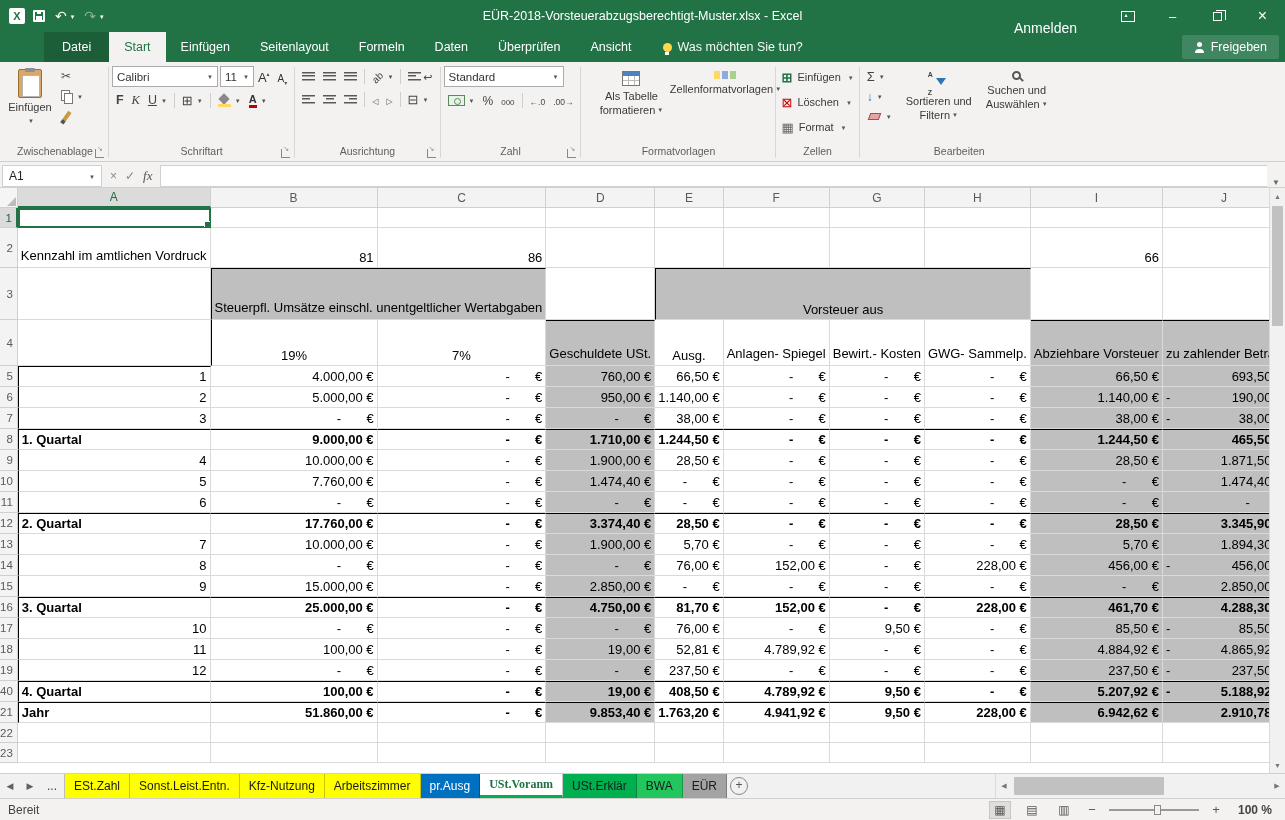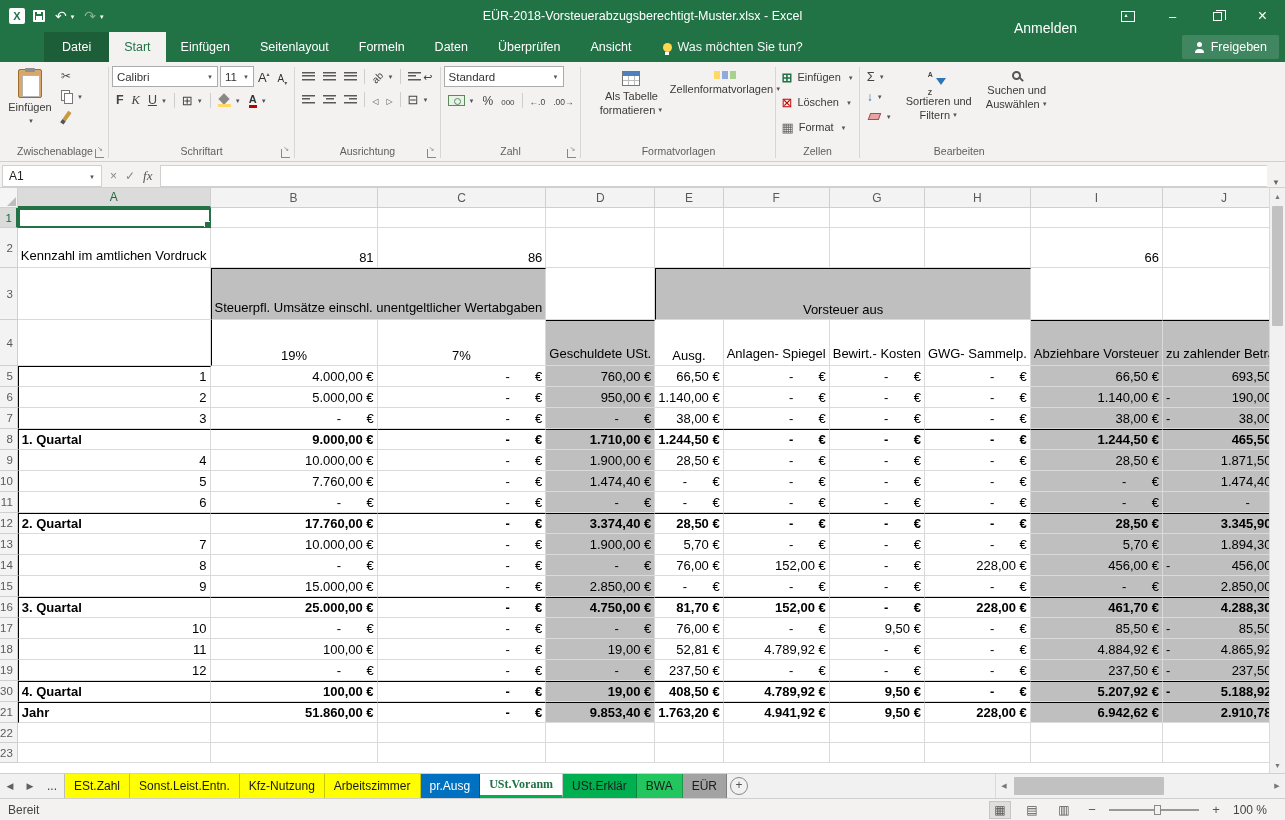--- a/index.html
+++ b/index.html
@@ -188,21 +188,21 @@
   .hthumb { position:absolute; left:2px; top:3px; bottom:3px; width:150px; background:#C1C1C1; border-radius:1px; }
 
   
   .statusbar { height:22px; background:#F3F2F1; border-top:1px solid #D2D0CE; display:flex; align-items:center; font-size:12px; color:#444; padding:0 8px; flex:none; }
   .sb-right { margin-left:auto; display:flex; align-items:center; gap:10px; }
   .vbtn { width:22px; height:18px; display:flex; align-items:center; justify-content:center; font-size:12px; color:#555; }
   .vbtn.activeview { background:#E0DEDC; border:1px solid #C8C6C4; }
   .zoomout, .zoomin { font-size:13px; color:#555; width:14px; text-align:center; }
   .zslider { width:90px; height:2px; background:#999; position:relative; }
   .zthumb { position:absolute; left:50%; top:-4px; width:7px; height:10px; background:#F3F2F1; border:1px solid #8A8A8A; }
-  .zoomlabel { width:44px; text-align:left; }
+  .zoomlabel { width:44px; text-align:center;font-weight:bold; }
 </style>
 </head>
 <body>
 
 <div class="titlebar">
   <span class="appicon">X</span>
   <div class="qat">
     <span class="i-floppy"></span>
     <span class="glyph">↶</span>
       <span class="glyph small-dd">▾</span>
@@ -762,21 +762,21 @@
             <td class="cell num bdr">-&nbsp;&nbsp;&nbsp;&nbsp;&nbsp;&nbsp;&nbsp;€</td>
             <td class="cell num bdr g">-&nbsp;&nbsp;&nbsp;&nbsp;&nbsp;&nbsp;&nbsp;€</td>
             <td class="cell num bdr">237,50 €</td>
             <td class="cell num bdr">-&nbsp;&nbsp;&nbsp;&nbsp;&nbsp;&nbsp;&nbsp;€</td>
             <td class="cell num bdr">-&nbsp;&nbsp;&nbsp;&nbsp;&nbsp;&nbsp;&nbsp;€</td>
             <td class="cell num bdr">-&nbsp;&nbsp;&nbsp;&nbsp;&nbsp;&nbsp;&nbsp;€</td>
             <td class="cell num bdr g">237,50 €</td>
             <td class="cell bdr g negc"><span class="nd">-</span><span class="nv">237,50 €</span></td>
           </tr>
           <tr style="height: 21px;">
-            <th class="rowhdr">30</th>
+            <th class="rowhdr">40</th>
             <td class="cell b bdr lf q">4. Quartal</td>
             <td class="cell num b bdr q">100,00 €</td>
             <td class="cell num b bdr q">-&nbsp;&nbsp;&nbsp;&nbsp;&nbsp;&nbsp;&nbsp;€</td>
             <td class="cell num b bdr g q">19,00 €</td>
             <td class="cell num b bdr q">408,50 €</td>
             <td class="cell num b bdr q">4.789,92 €</td>
             <td class="cell num b bdr q">9,50 €</td>
             <td class="cell num b bdr q">-&nbsp;&nbsp;&nbsp;&nbsp;&nbsp;&nbsp;&nbsp;€</td>
             <td class="cell num b bdr g q">5.207,92 €</td>
             <td class="cell b bdr g q negc"><span class="nd">-</span><span class="nv">5.188,92 €</span></td>

